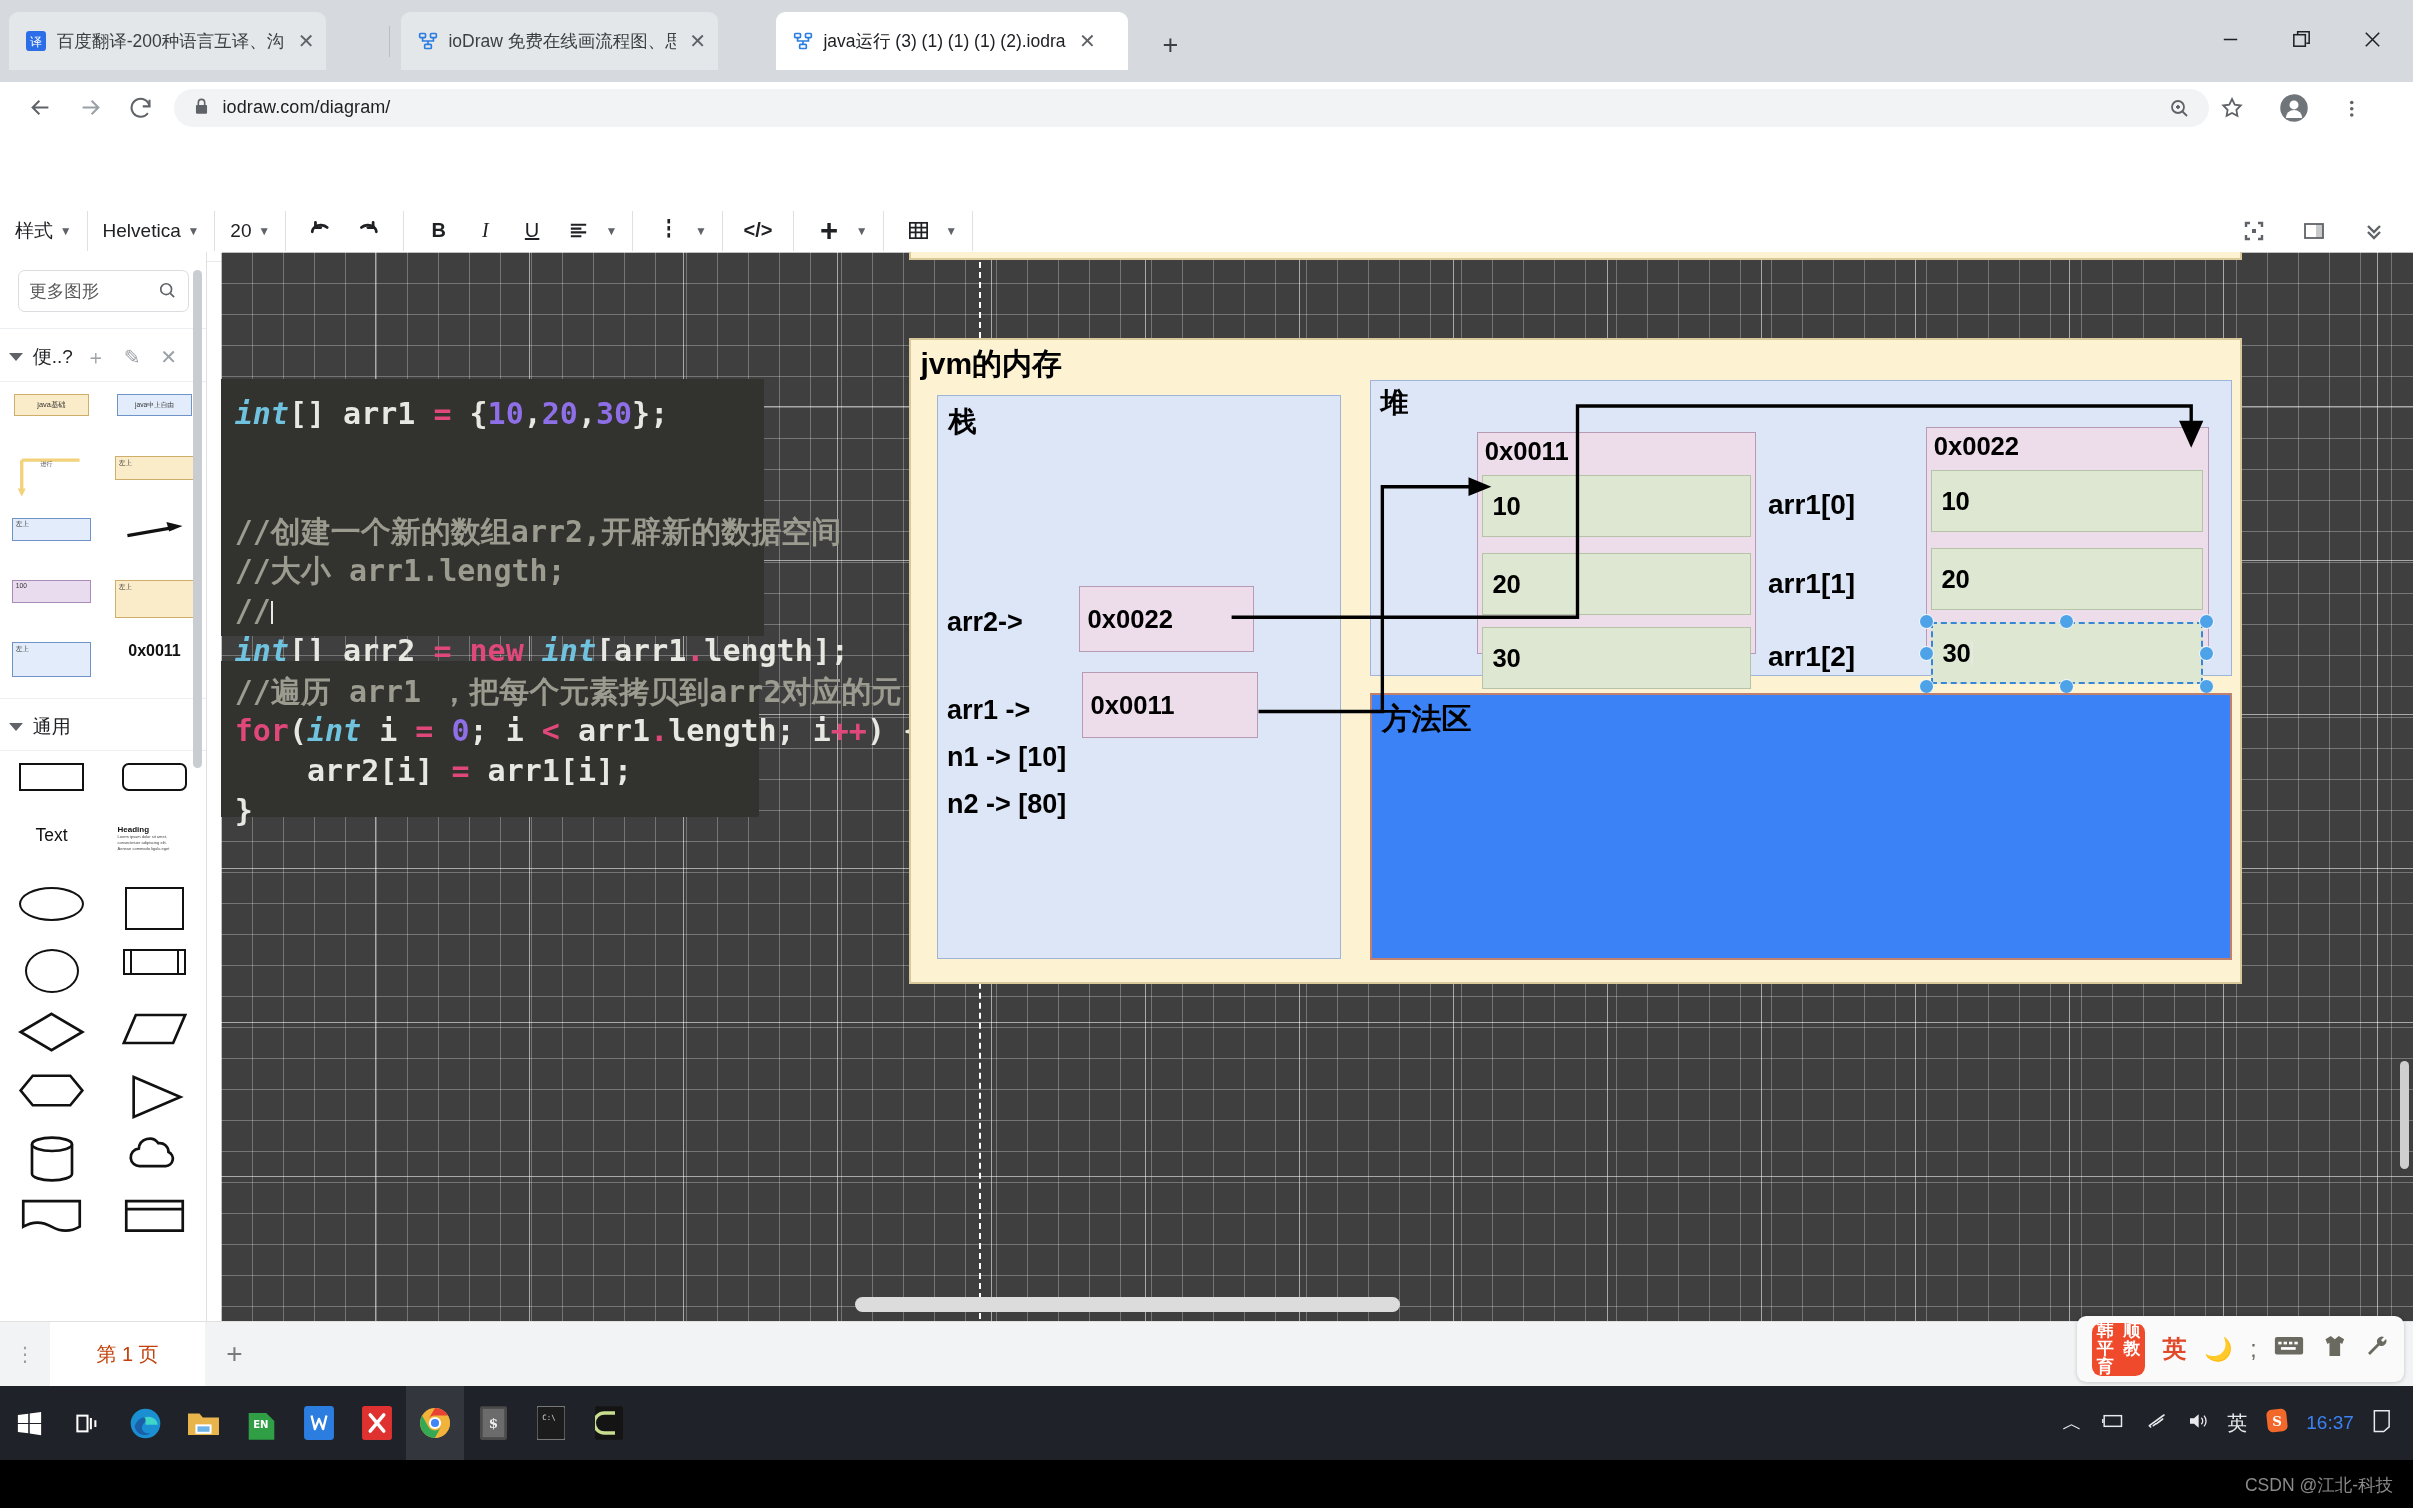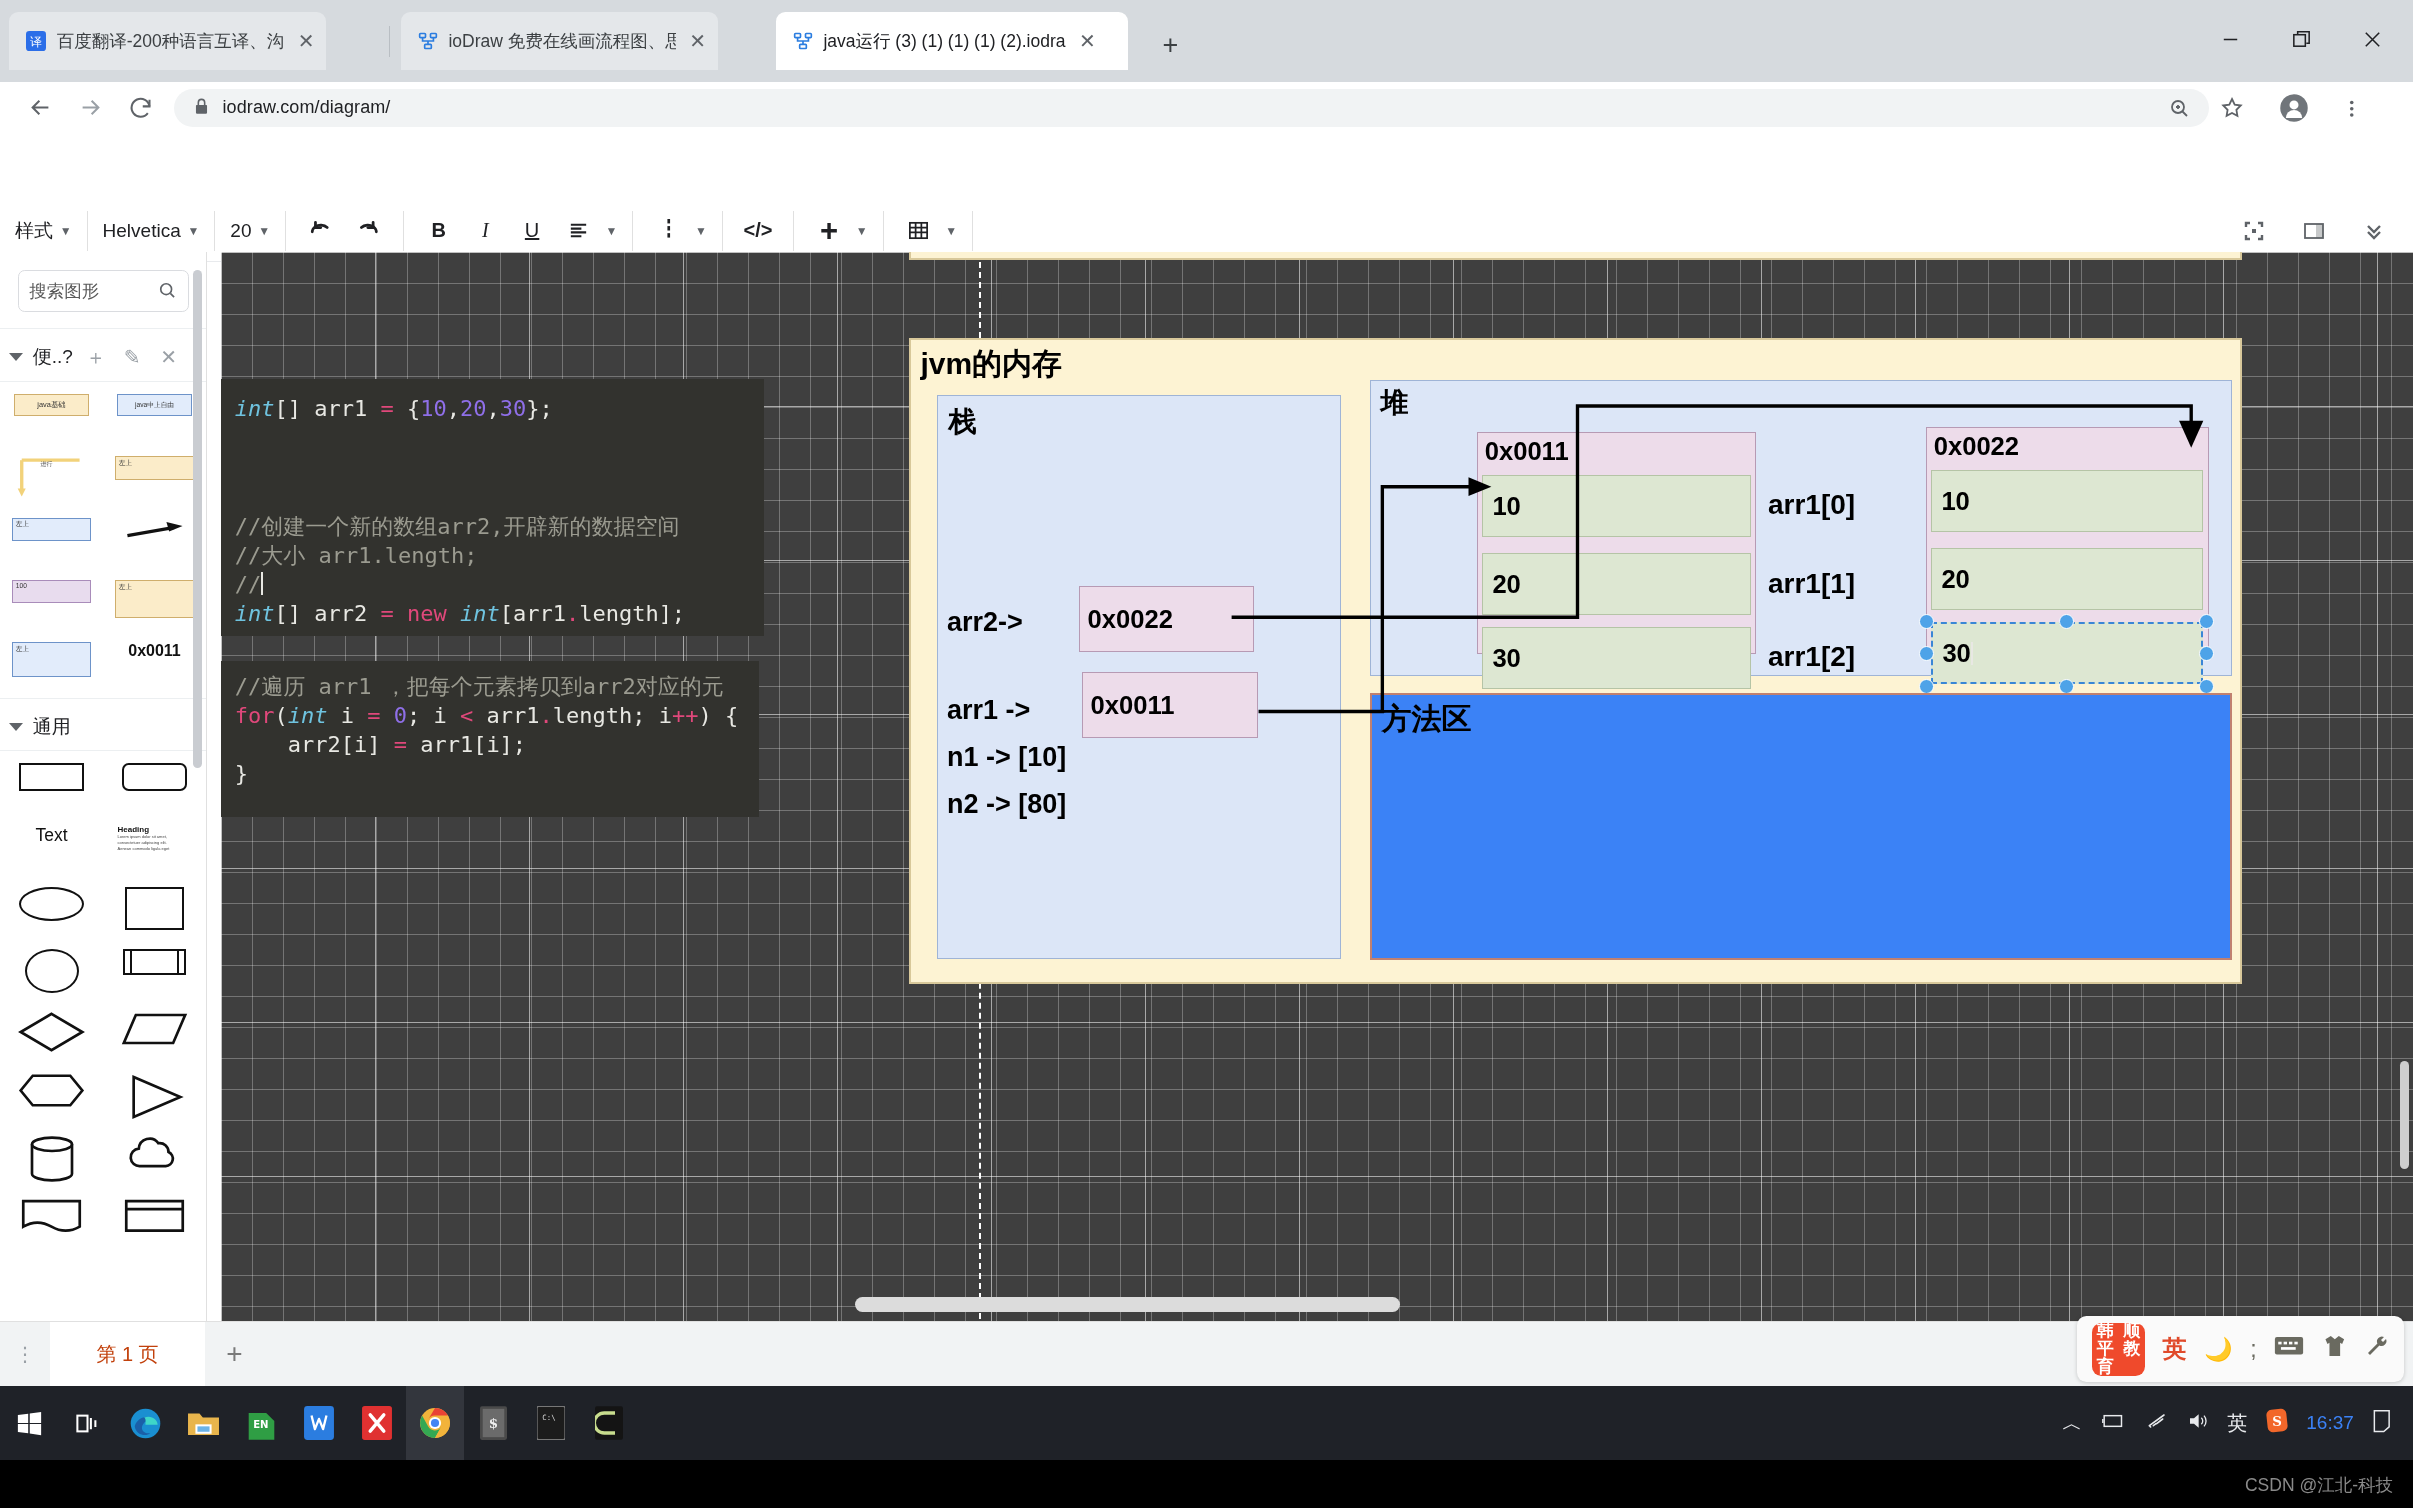--- a/index.html
+++ b/index.html
@@ -92,21 +92,21 @@
       repeating-linear-gradient(to bottom, rgba(255,255,255,.55) 0 1.3px, transparent 1.3px 154px),
       #3f3f3f;
     overflow:hidden;
   }
   .pagebreak { position:absolute; top:0; width:0; border-left:2.7px dashed #ffffff; height:1077px; }
 
   
   .codeblock {
     position:absolute; background:#32322e; color:#e8e8e3;
     font-family:"DejaVu Sans Mono","Liberation Mono",monospace;
-    font-size:22px; line-height:1.32; padding:10.8px 15px; white-space:pre;
+    font-size:30px; line-height:1.32; padding:10.8px 15px; white-space:pre;font-weight:bold;
   }
   .k-type { color:#6fc3df; font-style:italic; }
   .k-num  { color:#8f6fe8; }
   .k-op   { color:#e0487b; }
   .k-kw   { color:#e0487b; }
   .k-cmt  { color:#9b9b90; }
   .cursor-bar { display:inline-block; width:2px; height:23px; background:#e8e8e3; vertical-align:-3.4px; }
 
   
   .jvm-outer {
@@ -369,21 +369,21 @@
       <span class="tb-btn">
         <svg width="24" height="24" viewBox="0 0 24 24" fill="none" stroke="#5f6368" stroke-width="2.4">
               <path d="M6 7l6 6 6-6M6 13l6 6 6-6"></path>
             </svg>
       </span>
     </div>
   </div>
 
   <div class="sidebar">
     <div class="searchbox">
-      <span class="ph">搜索图形</span>
+      <span class="ph">更多图形</span>
       <span>
         <svg width="20" height="20" viewBox="0 0 24 24" fill="none" stroke="#5f6368" stroke-width="2">
               <circle cx="11" cy="11" r="6.5"></circle>
               <path d="M16 16l4.5 4.5"></path>
             </svg>
       </span>
     </div>
 
     <div class="sb-sec-head">
       <span class="tri"></span>

